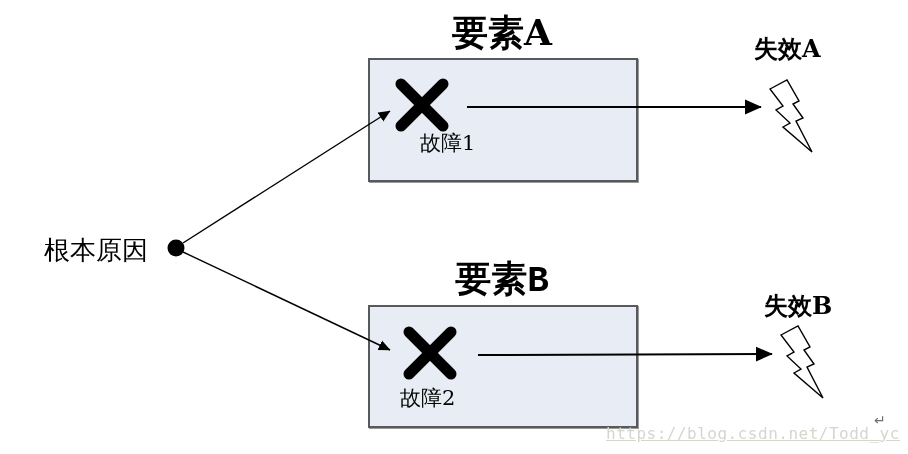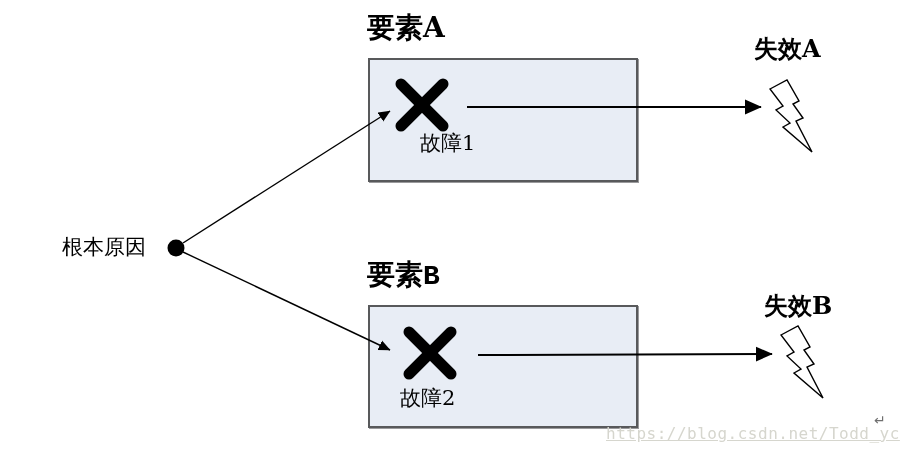--- a/index.html
+++ b/index.html
@@ -32,42 +32,42 @@
   }
   .box-a { left: 368px; top: 58px;  height: 120px; }
   .box-b { left: 368px; top: 305px; height: 119px; }
   .label {
     position: absolute;
     color: #000000;
     white-space: nowrap;
     line-height: 1.1;
   }
   .element-title {
-    font-size: 28px;
+    font-size: 36px;
     font-weight: bold;
     width: 270px;
-    text-align: left;
+    text-align: center;
   }
   .title-a { left: 367px; top: 13px; }
   .title-b { left: 367px; top: 262px; font-family: Liberation Mono, monospace; }
   .failure-title {
     font-size: 24px;
     font-weight: bold;
   }
   .failure-a { left: 754px; top: 36px; }
   .failure-b { left: 764px; top: 285px; margin-top: 8px; }
   .fault-label {
     font-size: 21px;
     font-weight: 500;
   }
   .fault-1 { left: 388px; top: 132px; margin-left: 32px; }
   .fault-2 { left: 400px; top: 387px; }
   .root-cause-label {
-    left: 62px; top: 236px;
-    font-size: 21px;
+    left: 44px; top: 236px;
+    font-size: 26px;
   }
   .watermark {
     position: absolute;
     left: 606px; top: 424px;
     font-family: "DejaVu Sans Mono", "Liberation Mono", monospace;
     font-size: 16px;
     color: #D6D6CE;
     letter-spacing: 0.5px;
     white-space: nowrap;
     text-decoration: underline;

